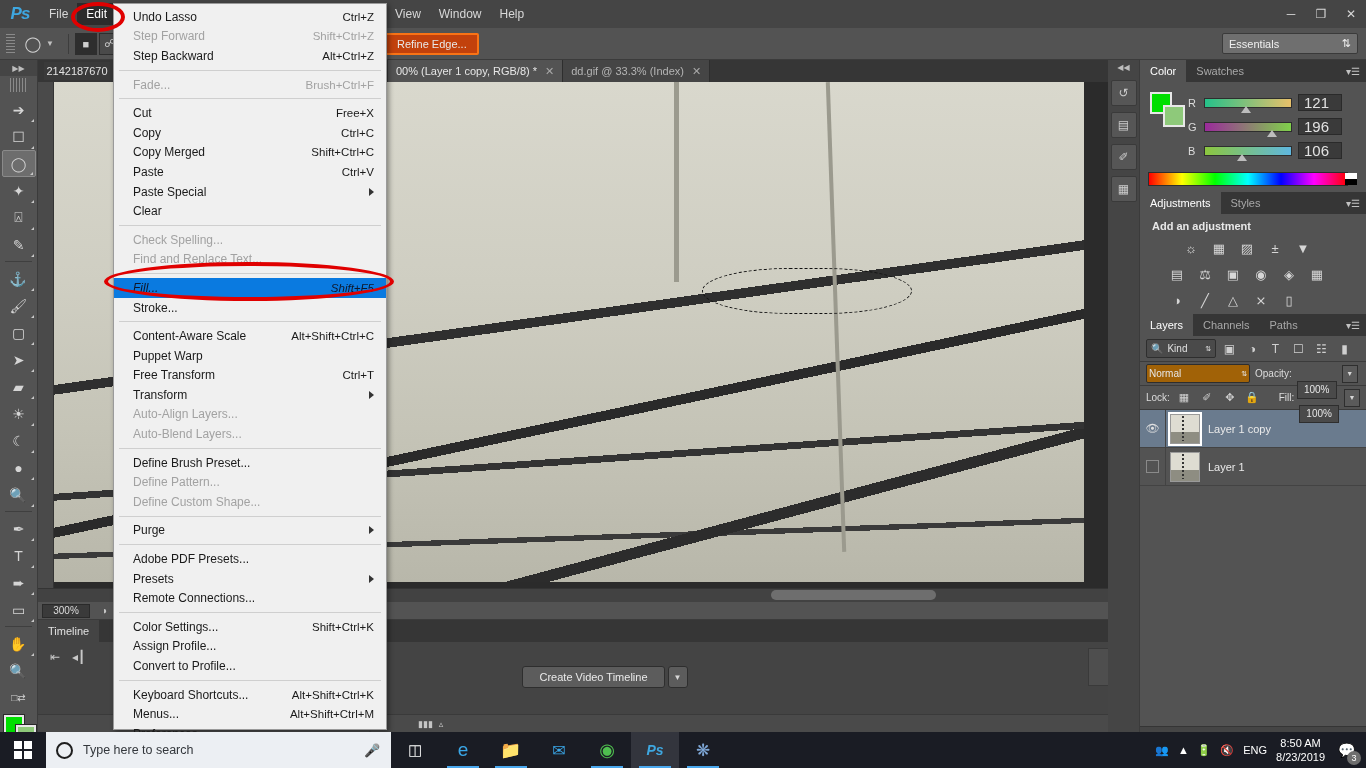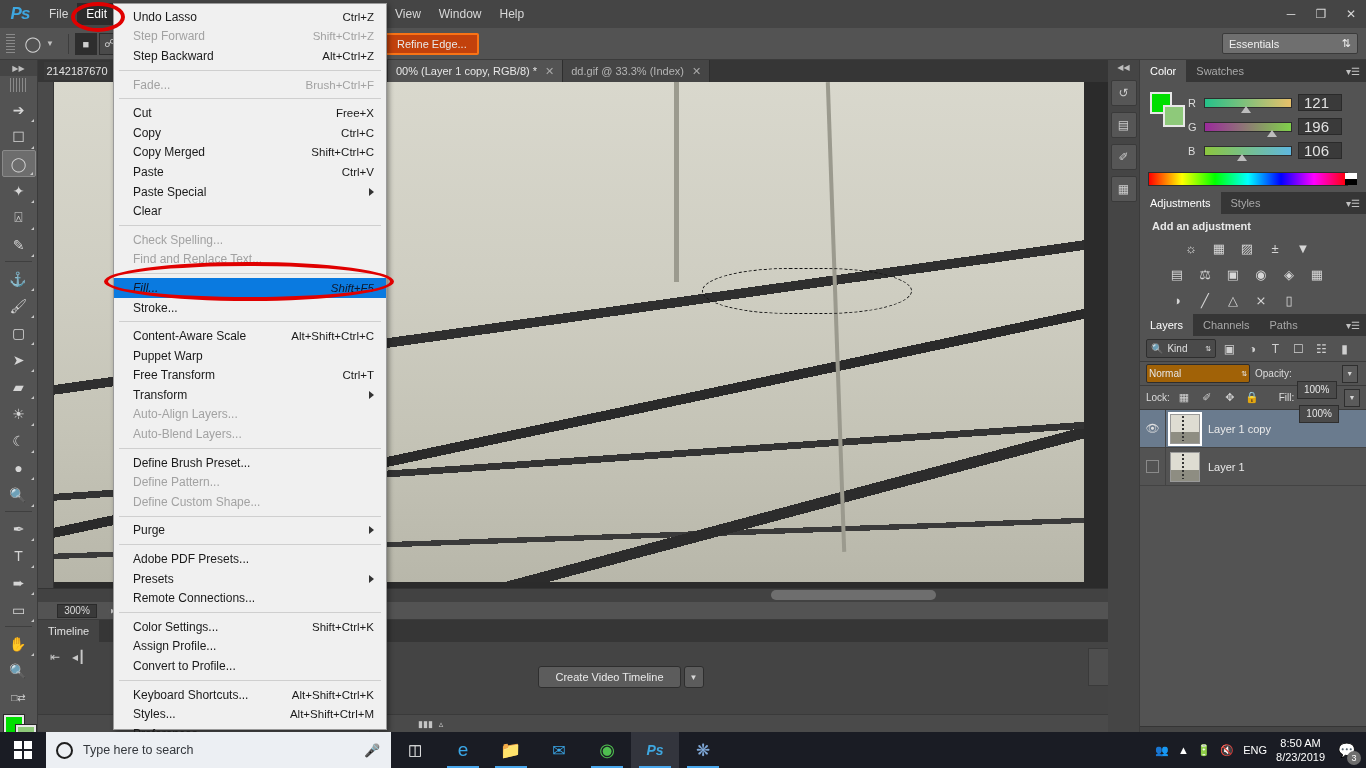--- a/index.html
+++ b/index.html
@@ -165,21 +165,21 @@
   #canvas-hthumb {
     position: absolute; left: 733px; bottom: 2px; width: 165px; height: 10px;
     background: #6e6e6e; border-radius: 5px;
   }
   #statusbar {
     position: absolute; left: 0; top: 542px; width: 1102px; height: 18px;
     background: #535353; border-bottom: 1px solid #3b3b3b;
     display: flex; align-items: center;
   }
   #zoom-field {
-    width: 40px; height: 14px; margin-left: 19px; background: #3a3a3a;
+    width: 48px; height: 14px; margin-left: 4px; background: #3a3a3a;
     border: 1px solid #2a2a2a; color: #dcdcdc; font-size: 10px;
     display: flex; align-items: center; justify-content: center;
   }
   #status-doc-icon {
     width: 16px; height: 14px; margin-left: 6px; color: #c6c6c6;
     font-size: 10px; display: flex; align-items: center; justify-content: center;
   }
 
   
   #timeline-panel {
@@ -194,21 +194,21 @@
     background: #444444; color: #e0e0e0; font-size: 11px;
   }
   #timeline-menu {
     margin-left: auto; margin-right: 6px; color: #c0c0c0; font-size: 10px;
   }
   #tl-controls {
     display: flex; align-items: center; gap: 12px; padding: 8px 0 0 12px;
     color: #c8c8c8; font-size: 12px;
   }
   #create-timeline-row {
-    position: absolute; left: 16px; top: 46px; width: 1102px;
+    position: absolute; left: 0; top: 46px; width: 1102px;
     display: flex; justify-content: center; align-items: flex-end; gap: 3px; padding-left: 32px;
   }
   #create-timeline-btn {
     height: 22px; padding: 0 16px; background: #5c5c5c;
     border: 1px solid #2e2e2e; border-radius: 3px; color: #eaeaea;
     font-size: 11px; display: flex; align-items: center;
   }
   #create-timeline-caret {
     width: 20px; height: 22px; background: #5c5c5c; border: 1px solid #2e2e2e;
     border-radius: 3px; color: #d8d8d8; font-size: 8px;
@@ -834,21 +834,21 @@
     </div>
     <div class="mi">
       <span class="lbl">Convert to Profile...</span>
     </div>
     <div class="msep"></div>
     <div class="mi">
       <span class="lbl">Keyboard Shortcuts...</span>
       <span class="acc">Alt+Shift+Ctrl+K</span>
     </div>
     <div class="mi">
-      <span class="lbl">Styles...</span>
+      <span class="lbl">Menus...</span>
       <span class="acc">Alt+Shift+Ctrl+M</span>
     </div>
     <div class="mi">
       <span class="lbl">Preferences</span>
       <span class="submenu-arrow"></span>
     </div>
   </div>
 
 <div class="annot" id="annot-edit"></div>
 <div class="annot" id="annot-fill"></div>

